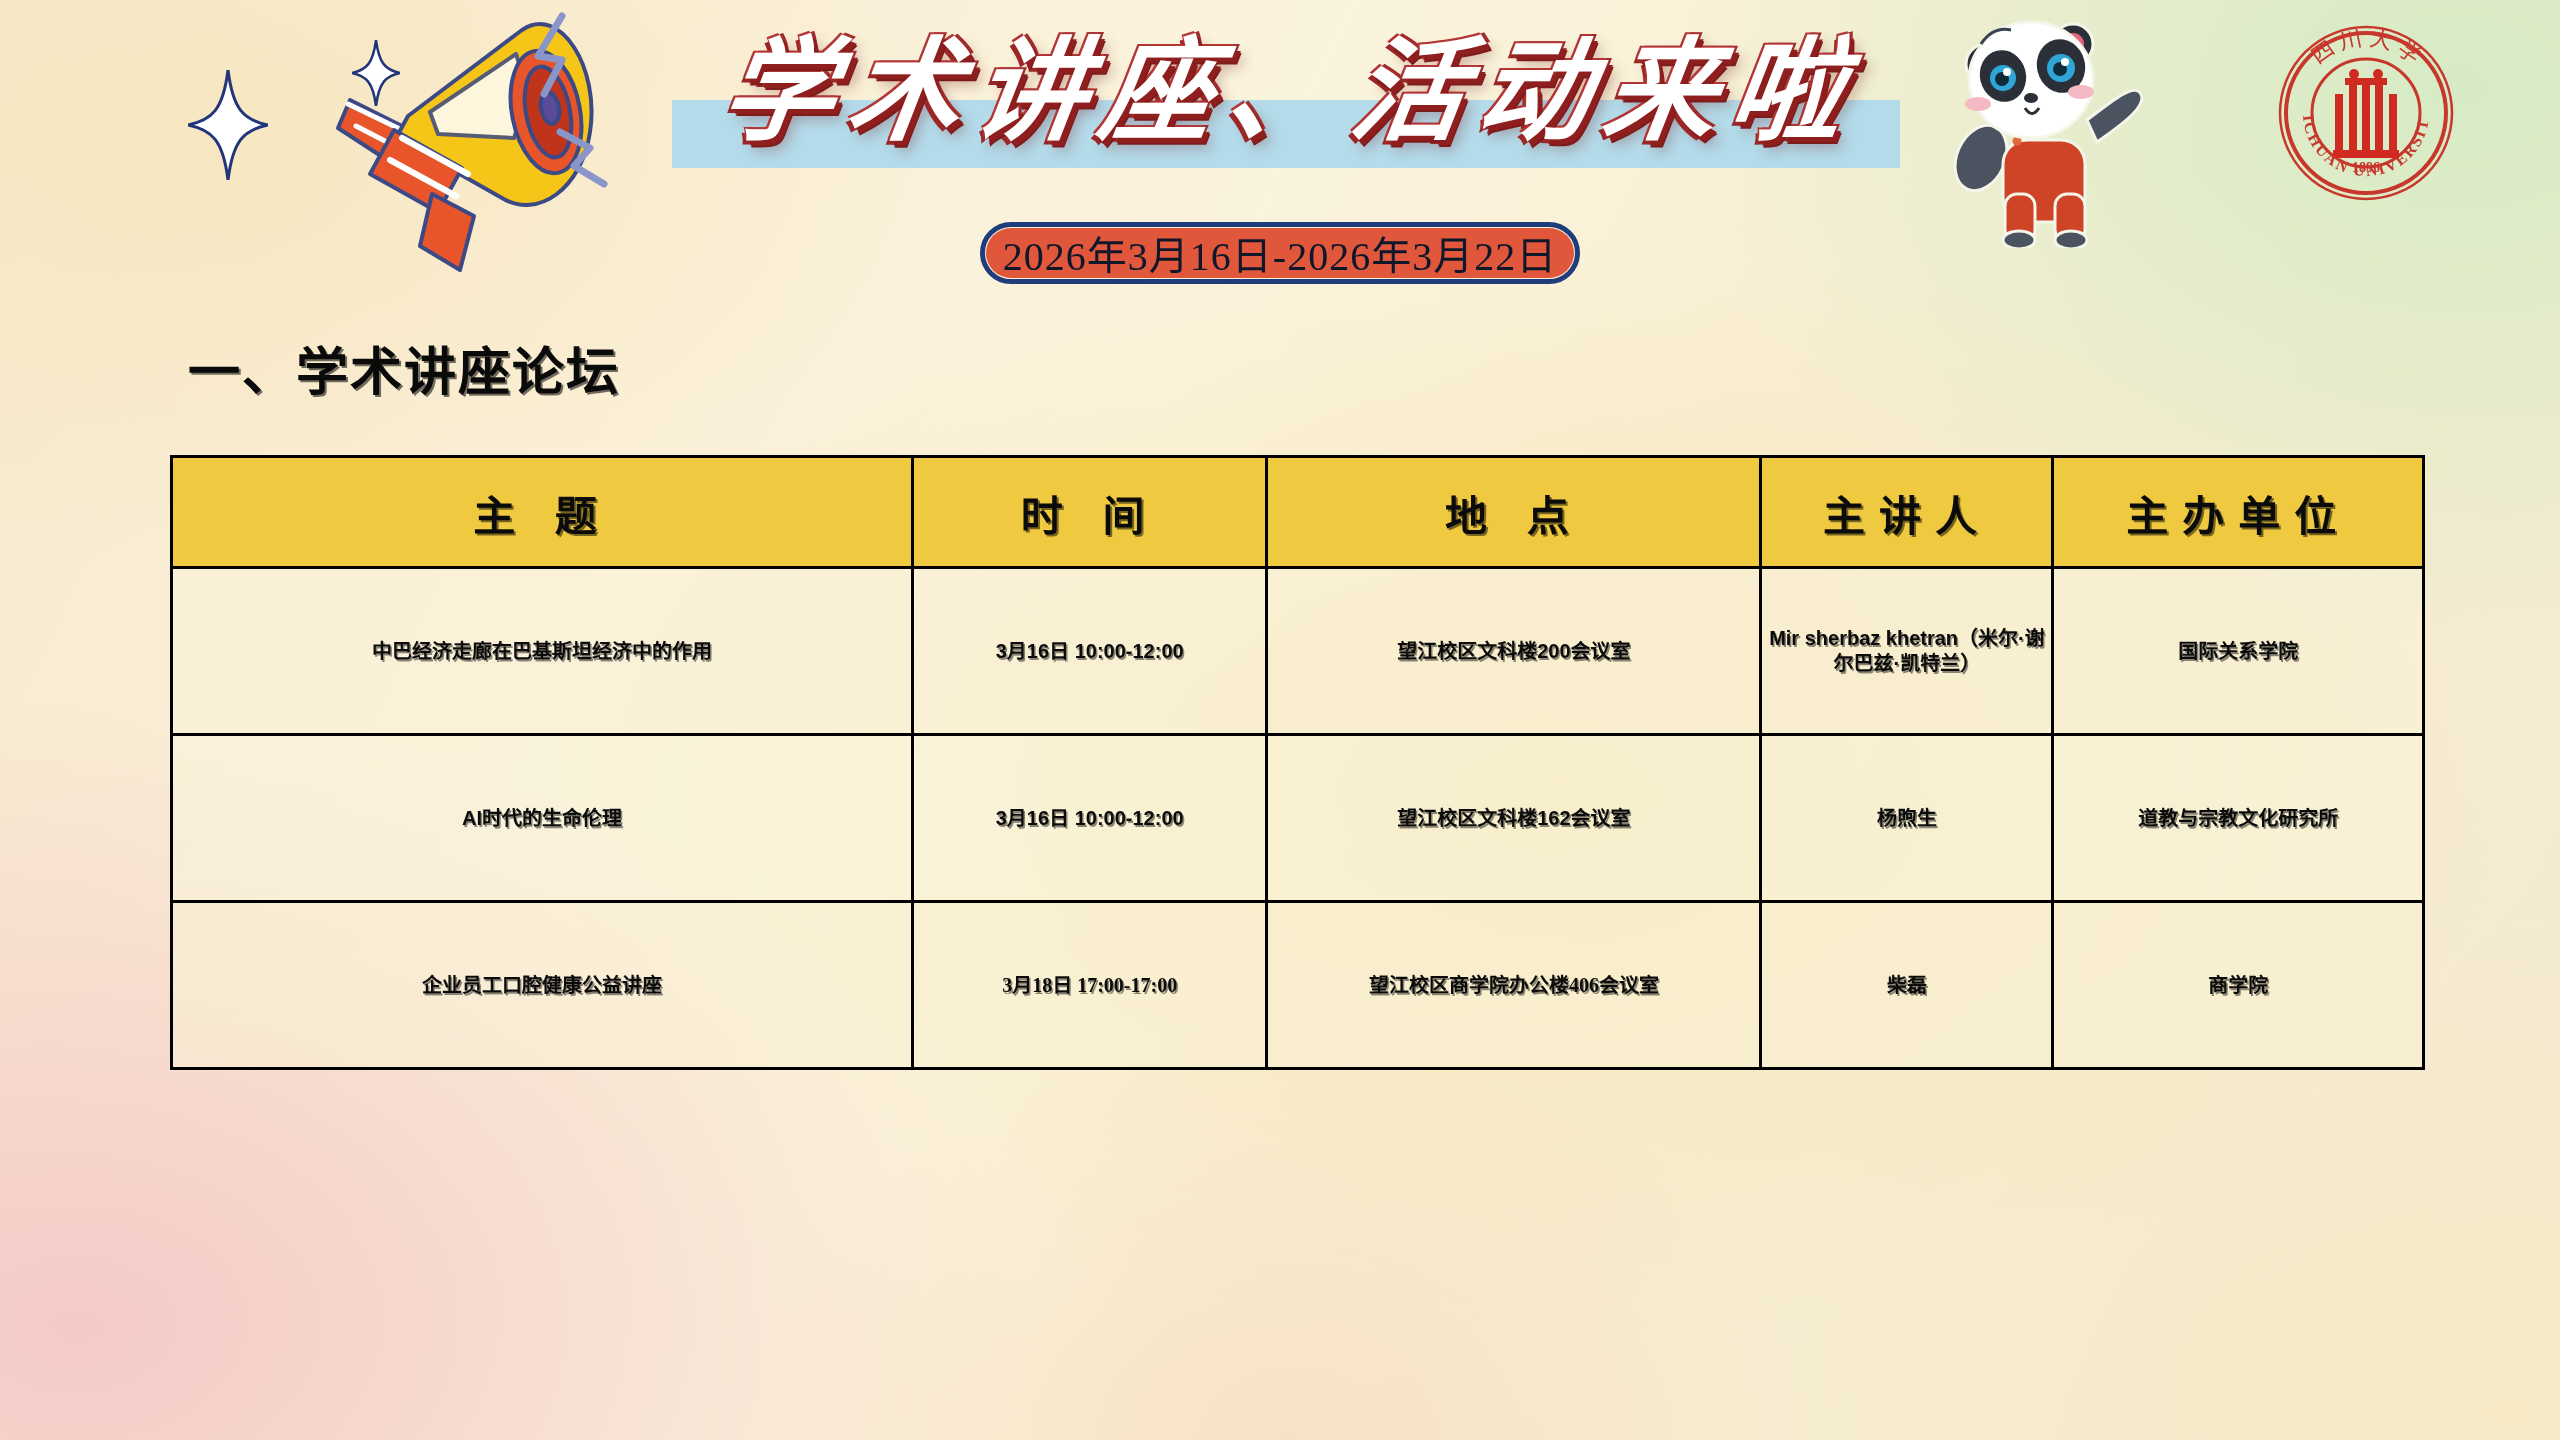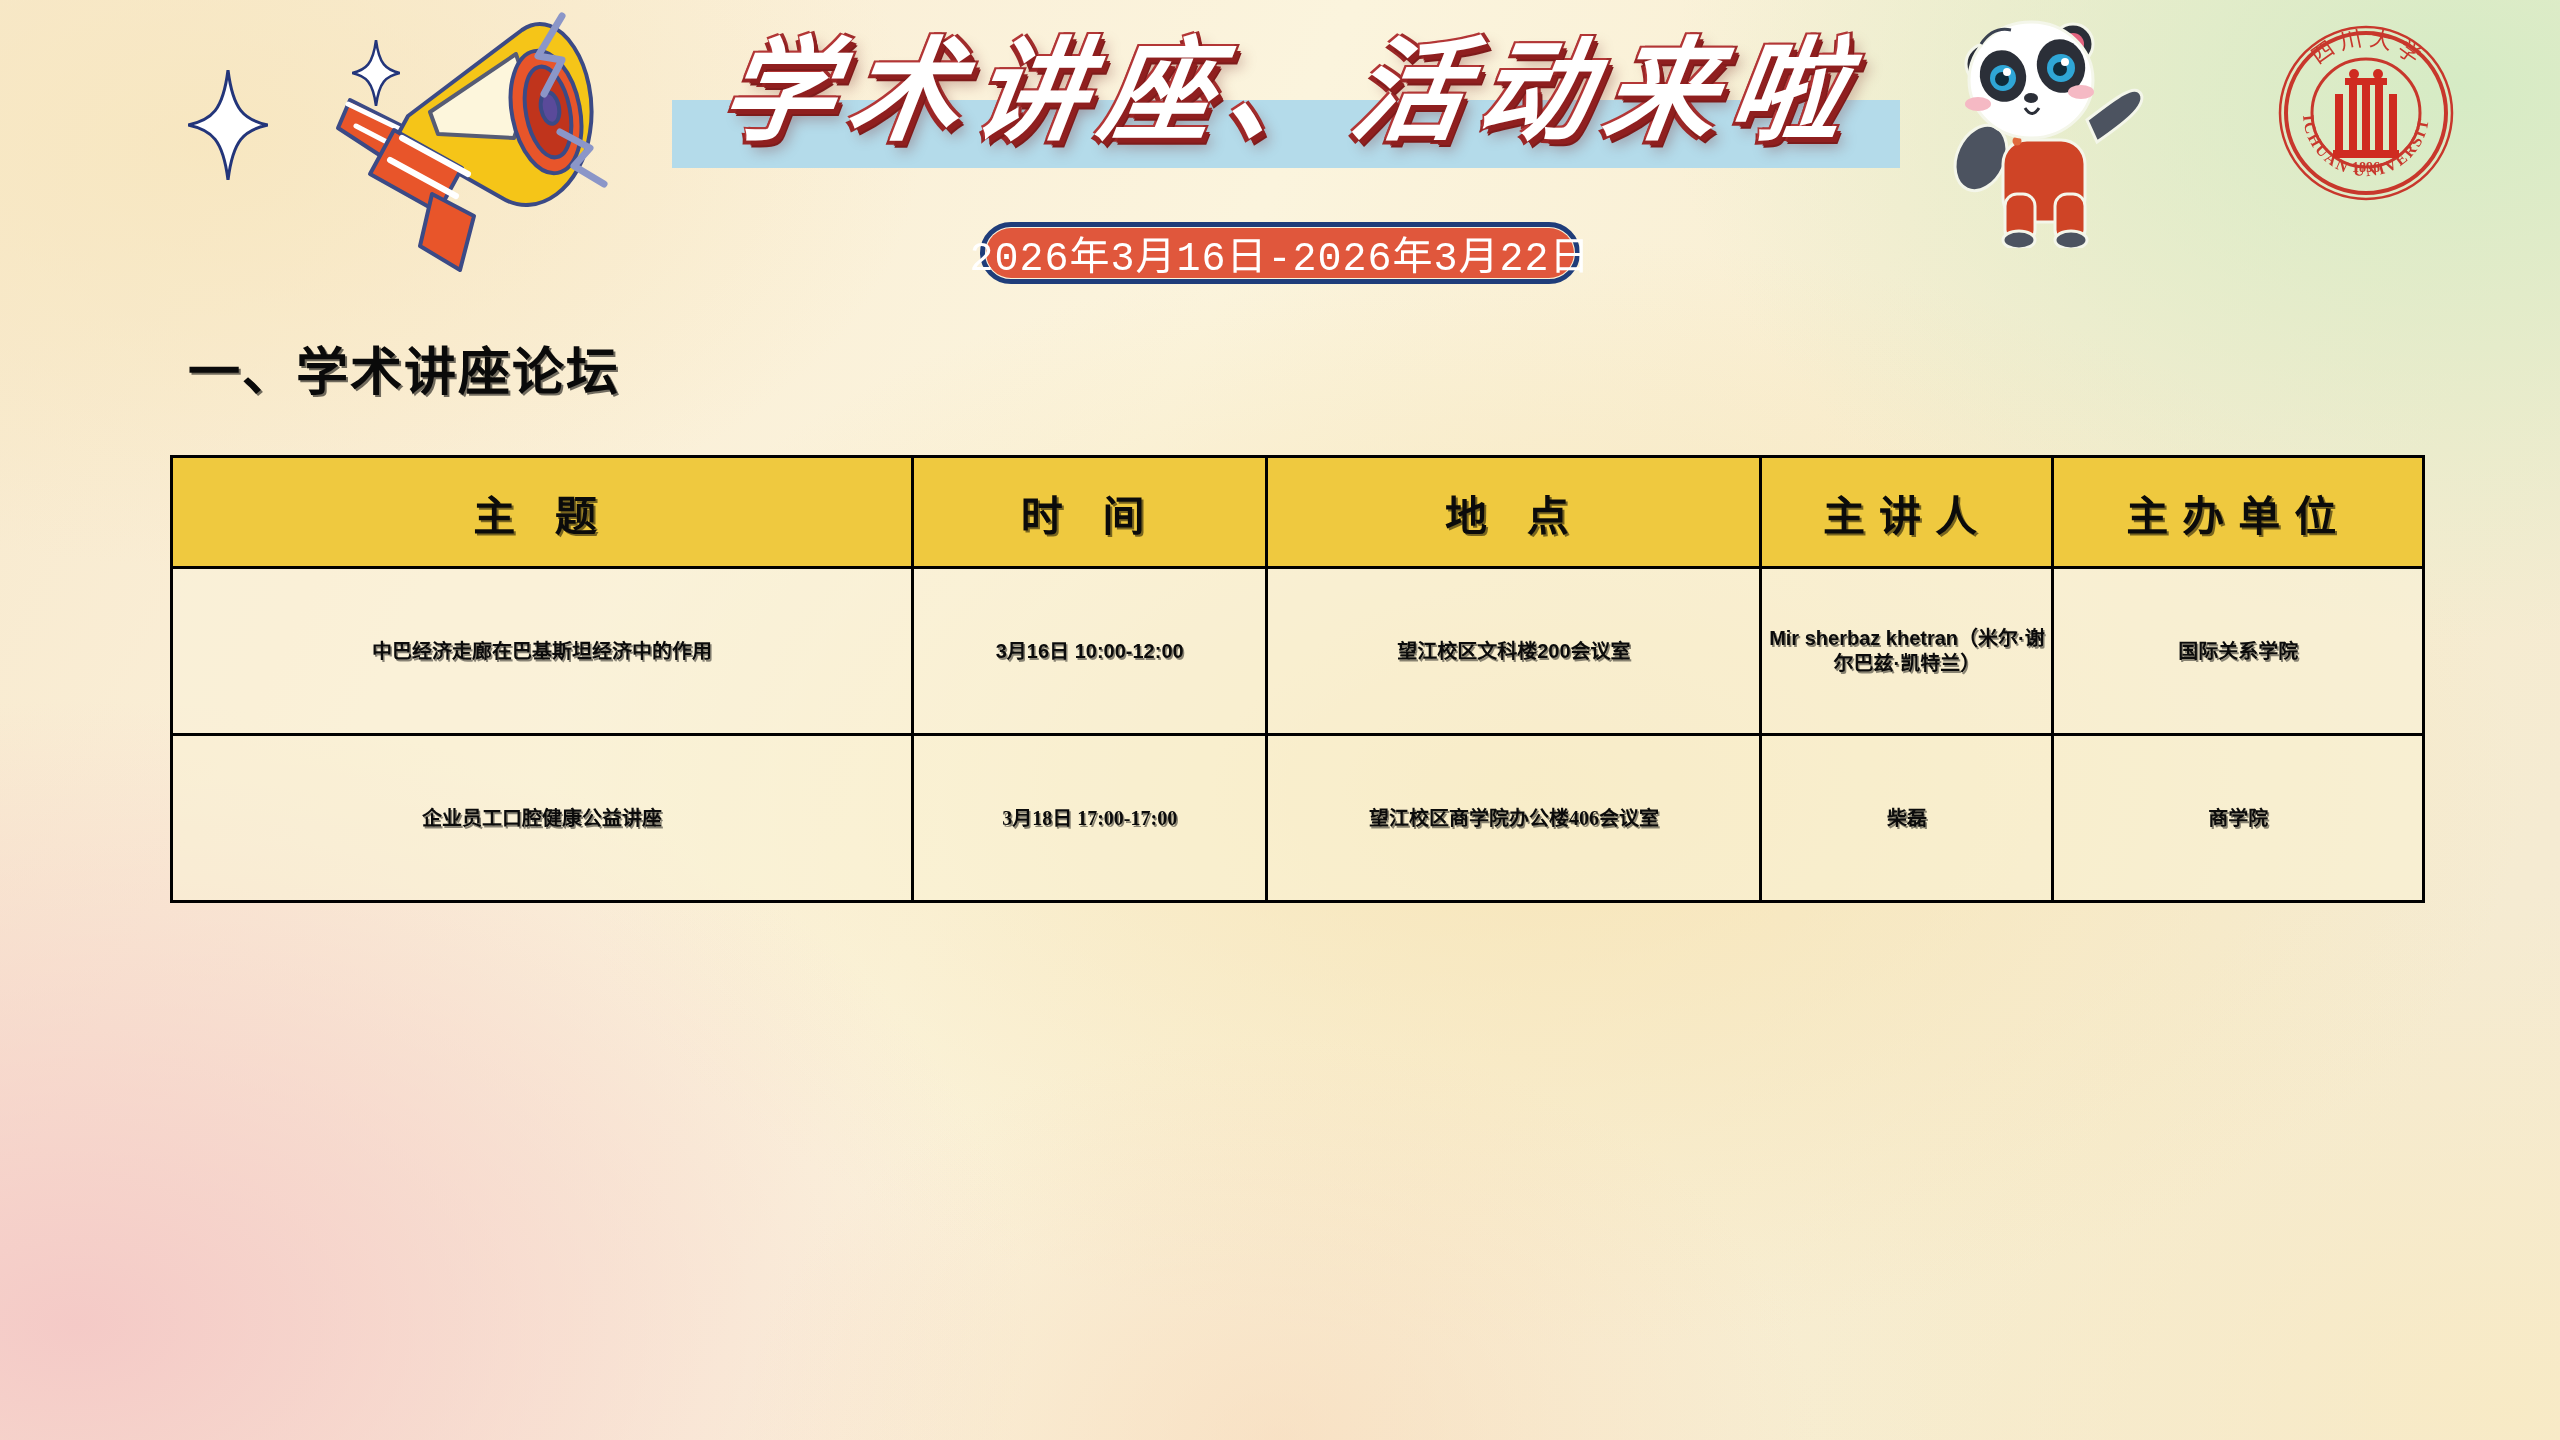--- a/index.html
+++ b/index.html
@@ -45,22 +45,22 @@
        -2px -2px 0 #b33636, 3px -2px 0 #a02c2c,
        -3px 4px 0 #9a2626, 9px 10px 14px rgba(110,25,25,.35);
     transform:skewX(-8deg);
   }
 
   .date-badge{position:absolute;left:980px;top:222px;width:600px;height:62px;}
   .date-badge .ring{position:absolute;inset:0;border:5px solid #1f3d7a;border-radius:34px;background:transparent;}
   .date-badge .fill{position:absolute;left:6px;top:6px;right:6px;bottom:6px;
     background:#e0573c;border-radius:28px;
     display:flex;align-items:center;justify-content:center;}
-  .date-badge .txt{font-family:Liberation Mono, monospace;
-    font-size:40px;color:#ffffff;letter-spacing:1px;white-space:nowrap;}
+  .date-badge .txt{font-family:Liberation Serif, serif;
+    font-size:40px;color:#0f172a;letter-spacing:1px;white-space:nowrap;}
 
   .panda{position:absolute;left:1945px;top:8px;width:215px;height:240px;}
   .scu-logo{position:absolute;left:2275px;top:22px;width:182px;height:182px;}
 
   
   .section-heading{position:absolute;left:188px;top:330px;
     font-size:52px;font-weight:bold;color:#0a0a0a;letter-spacing:2px;
     text-shadow:2px 2px 0 rgba(0,0,0,.55);white-space:nowrap;}
 
   
@@ -226,20 +226,27 @@
       </tr>
     </thead>
     <tbody>
       <tr class="r0">
         <td>中巴经济走廊在巴基斯坦经济中的作用</td>
         <td>3月16日 10:00-12:00</td>
         <td>望江校区文科楼200会议室</td>
         <td>Mir sherbaz khetran（米尔·谢尔巴兹·凯特兰）</td>
         <td>国际关系学院</td>
       </tr>
+      <tr class="r1">
+        <td>AI时代的生命伦理</td>
+        <td>3月16日 10:00-12:00</td>
+        <td>望江校区文科楼162会议室</td>
+        <td>杨煦生</td>
+        <td class="nowrap-host">道教与宗教文化研究所</td>
+      </tr>
       <tr class="r4">
         <td>企业员工口腔健康公益讲座</td>
         <td>3月18日 17:00-17:00</td>
         <td>望江校区商学院办公楼406会议室</td>
         <td>柴磊</td>
         <td>商学院</td>
       </tr>
     </tbody>
   </table>
 </div>

